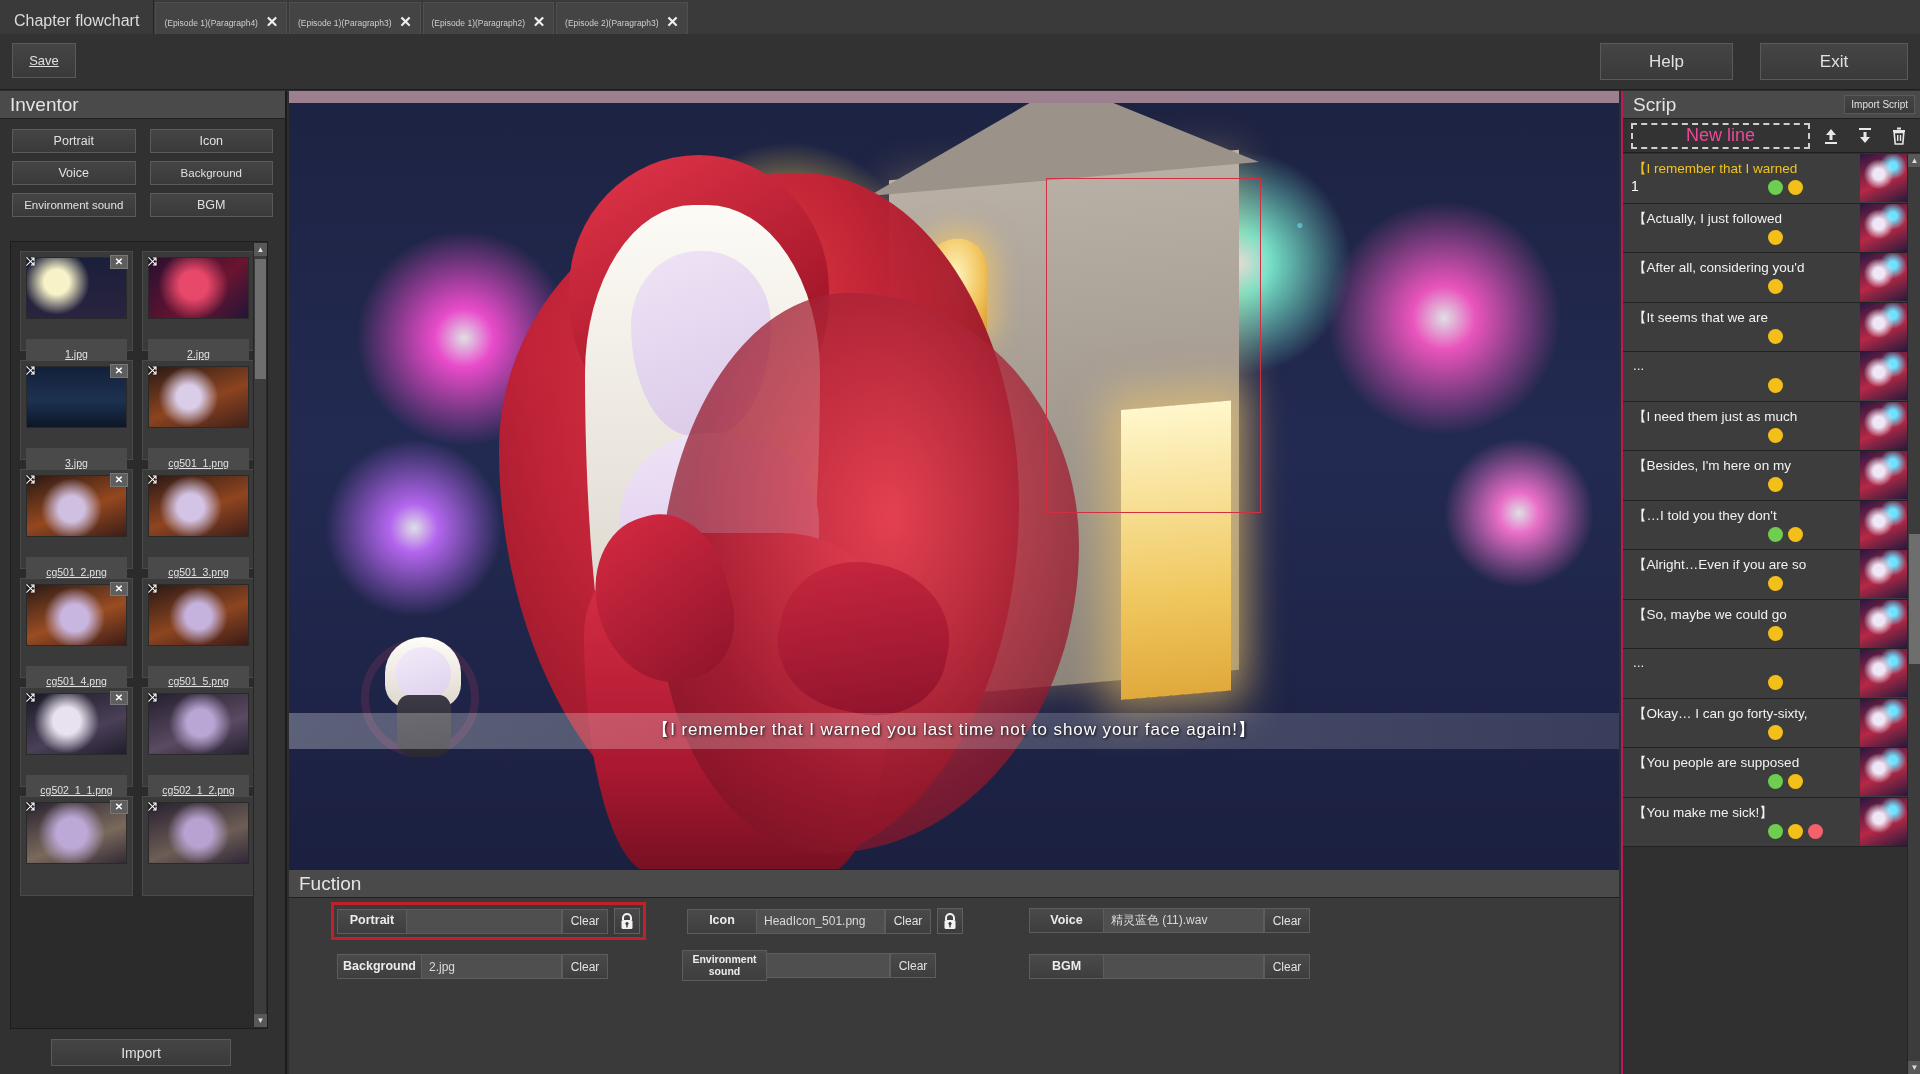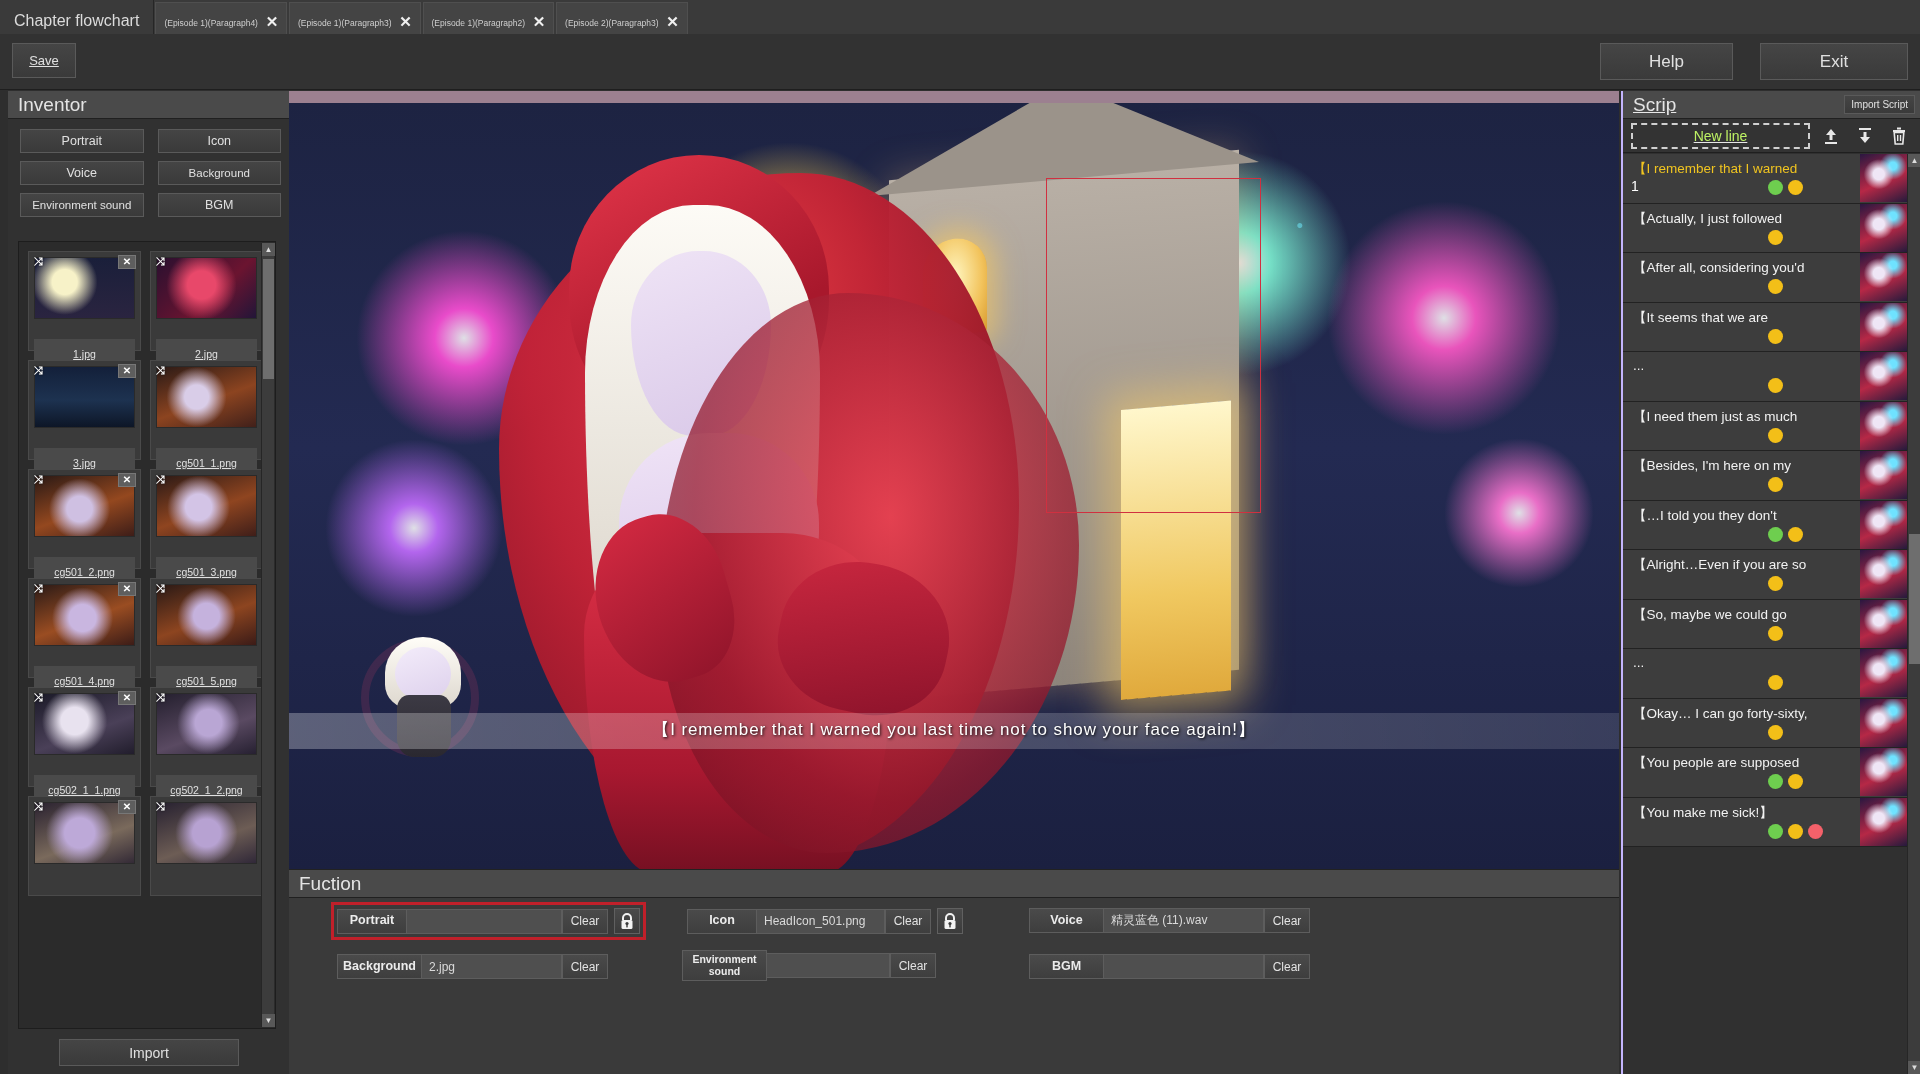--- a/index.html
+++ b/index.html
@@ -48,21 +48,21 @@
     color: #e0e0e0; font-size: 14px;
     display: flex; align-items: center; justify-content: center;
     cursor: pointer; user-select: none;
   }
   #save-btn { position: absolute; left: 12px; top: 9px; width: 64px; height: 35px; font-size: 13px; text-decoration: underline; }
   #help-btn { position: absolute; left: 1600px; top: 9px; width: 133px; height: 37px; font-size: 17px; }
   #exit-btn { position: absolute; left: 1760px; top: 9px; width: 148px; height: 37px; font-size: 17px; }
 
   
   .inventory {
-    position: absolute; left: 8px; top: 91px; width: 287px; height: 983px;
+    position: absolute; left: 0; top: 91px; width: 287px; height: 983px;
     background: #313131; border-right: 2px solid #1b1b1b;
   }
   .panel-header {
     height: 28px; background: #4a4a4a; border-bottom: 1px solid #202020;
     display: flex; align-items: center; padding-left: 10px;
     font-size: 19px; color: #e4e4e4; position: relative;
   }
   .cat-grid {
     display: grid; grid-template-columns: repeat(2, 1fr);
     gap: 8px 14px; padding: 10px 12px 6px 12px;
@@ -270,34 +270,34 @@
   .lockbtn {
     width: 26px; height: 26px; margin-left: 6px;
     background: linear-gradient(#4a4a4a, #3b3b3b); border: 1px solid #606060;
     display: flex; align-items: center; justify-content: center;
   }
   .highlight-red { outline: 3px solid #c0202a; outline-offset: 3px; }
 
   
   .script {
     position: absolute; left: 1621px; top: 91px; width: 299px; height: 983px;
-    background: #303030; border-left: 2px solid #c4b5fd; text-decoration: underline;
+    background: #303030; border-left: 2px solid #be185d;
   }
   #import-script-btn {
     position: absolute; right: 5px; top: 4px; height: 19px; padding: 0 6px;
     font-size: 10px;
   }
   .script-tools {
     height: 34px; display: flex; align-items: center; gap: 8px;
     padding: 4px 8px; background: #333; border-bottom: 1px solid #1f1f1f;
   }
   .newline-btn {
     flex: 1; height: 26px; border: 2px dashed #cfcfcf;
     display: flex; align-items: center; justify-content: center;
-    font-size: 14px; color: #bef264;
+    font-size: 18px; color: #ec4899;
   }
   .tool-ico { width: 26px; height: 26px; display: flex; align-items: center; justify-content: center; color: #e8e8e8; }
   .script-list {
     position: absolute; left: 0; top: 63px; right: 13px; bottom: 0; overflow: hidden;
   }
   .script-row {
     position: relative; height: 49.5px; background: #3d3d3d;
     border-bottom: 1px solid #222; display: flex; align-items: flex-start;
   }
   .sr-text {

